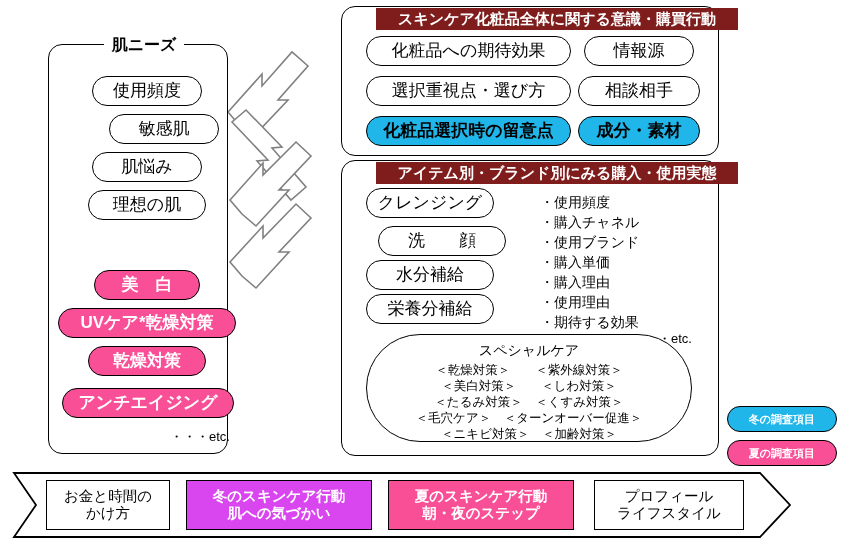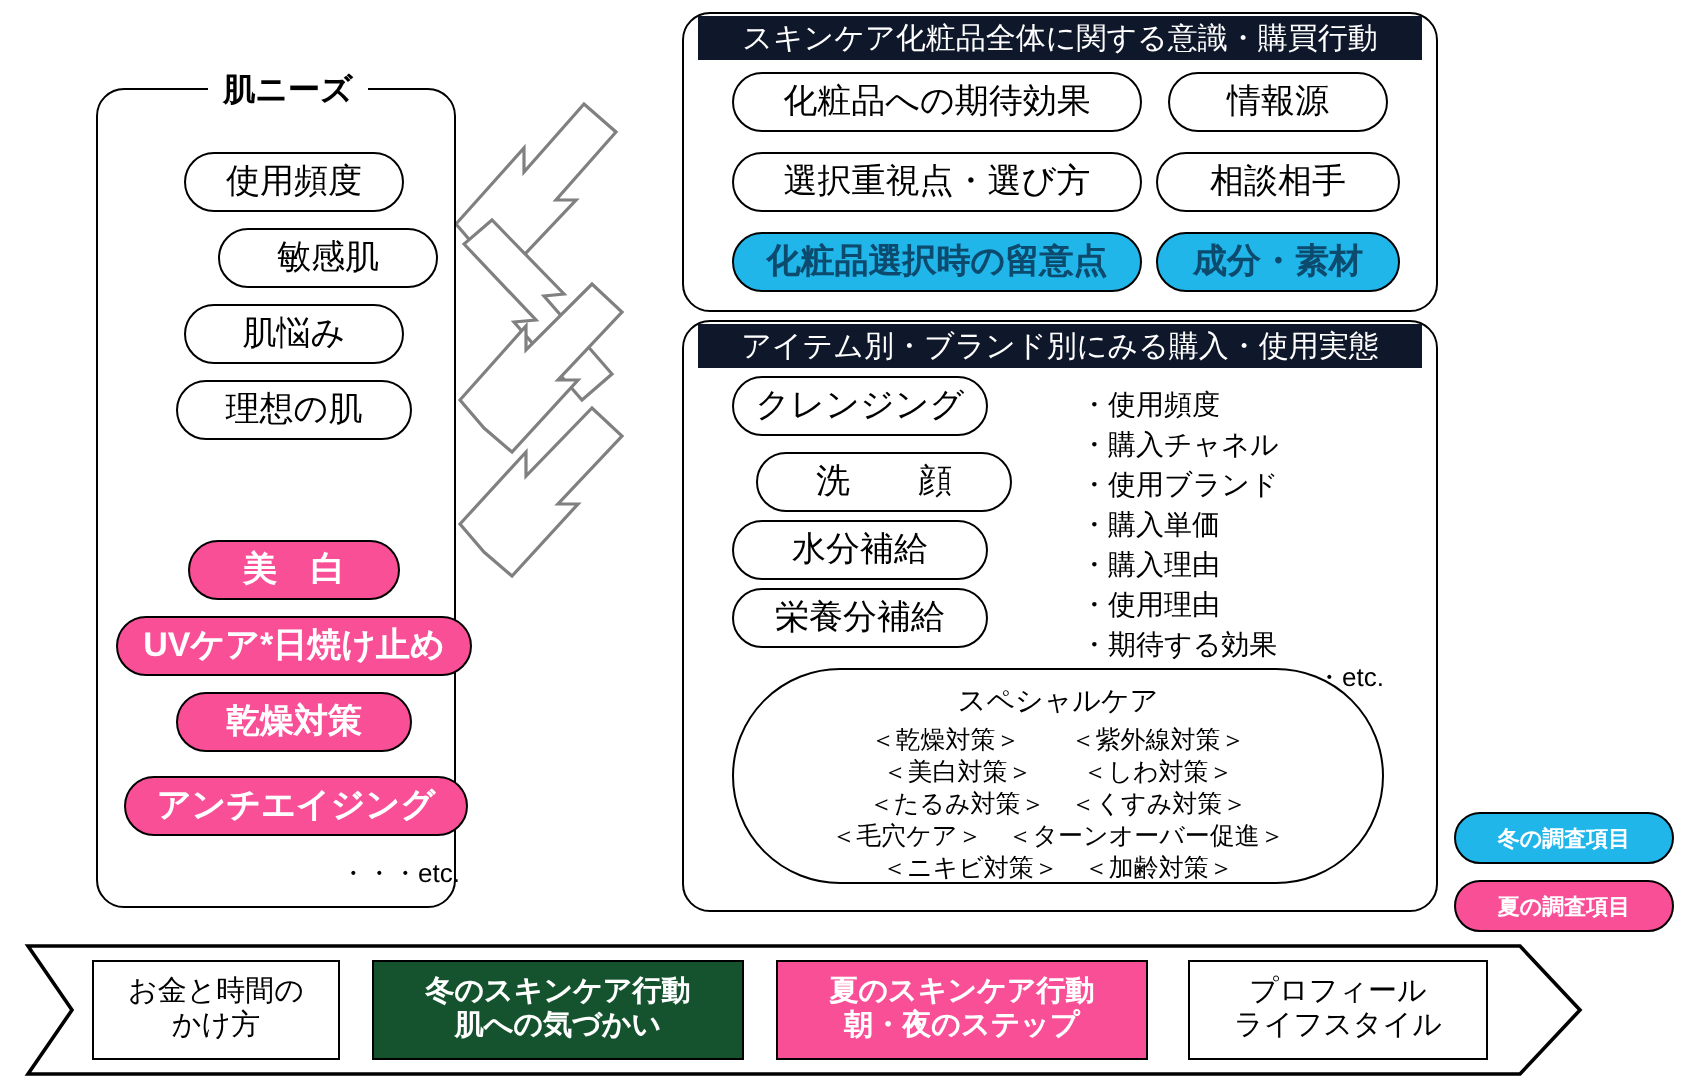--- a/index.html
+++ b/index.html
@@ -38,48 +38,49 @@
     border: 1.6px solid #000000;
     border-radius: 999px;
     color: #000000;
     font-size: 17px;
     line-height: 1.15;
     white-space: nowrap;
   }
   .node.cyan {
     background: #21b6ea;
     border-color: #000000;
-    color: #0c4a6e;
+    color: #000000;
     font-weight: bold;
   }
   .node.pink {
     background: #f94f96;
     border-color: #000000;
     color: #ffffff;
     font-weight: bold;
   }
   .group-box {
     position: absolute;
     box-sizing: border-box;
     border: 1.8px solid #000000;
     border-radius: 14px;
     background: #ffffff;
   }
   .group-title {
     position: absolute;
     box-sizing: border-box;
-    background: #0f172a;
-    color: #ffffff;
-    font-weight: normal;
+    background: #7f1d1d;
+    color: #ffffff;
+    font-weight: bold;
     font-size: 15px;
     display: flex;
     align-items: center;
     justify-content: center;
     padding: 0 10px;
     white-space: nowrap;
+    margin-left: 27px;
   }
   .title-plain {
     position: absolute;
     box-sizing: border-box;
     background: #ffffff;
     color: #000000;
     font-weight: bold;
     font-size: 16px;
     display: flex;
     align-items: center;
@@ -147,21 +148,21 @@
     justify-content: center;
     text-align: center;
     border: 1.5px solid #000000;
     background: #ffffff;
     font-size: 14.5px;
     line-height: 1.2;
     color: #000000;
     white-space: pre-line;
   }
   .bottom-cell.cyan {
-    background: #14532d;
+    background: #d946ef;
     color: #ffffff;
     font-weight: bold;
   }
   .bottom-cell.pink {
     background: #f94f96;
     color: #ffffff;
     font-weight: bold;
   }
 </style>
 </head>
@@ -194,21 +195,21 @@
   </svg>
 
   <div class="group-box" style="left:48px; top:44px; width:180px; height:410px;"></div>
   <div class="title-plain" style="left:104px; top:34px; width:80px; height:22px;">肌ニーズ</div>
 
   <div class="node" style="left:92px; top:76px; width:110px; height:30px;">使用頻度</div>
   <div class="node" style="left:109px; top:114px; width:110px; height:30px;">敏感肌</div>
   <div class="node" style="left:92px; top:152px; width:110px; height:30px;">肌悩み</div>
   <div class="node" style="left:88px; top:190px; width:118px; height:30px;">理想の肌</div>
   <div class="node pink" style="left:94px; top:270px; width:106px; height:30px;">美　白</div>
-  <div class="node pink" style="left:58px; top:308px; width:178px; height:30px;">UVケア*日焼け止め</div>
+  <div class="node pink" style="left:58px; top:308px; width:178px; height:30px;">UVケア*乾燥対策</div>
   <div class="node pink" style="left:88px; top:346px; width:118px; height:30px;">乾燥対策</div>
   <div class="node pink" style="left:62px; top:388px; width:172px; height:30px;">アンチエイジング</div>
   <div class="etc-text" style="left:170px; top:428px;">・・・etc.</div>
 
   <div class="group-box" style="left:341px; top:6px; width:378px; height:150px;"></div>
   <div class="group-title" style="left:349px; top:8px; width:362px; height:22px;">スキンケア化粧品全体に関する意識・購買行動</div>
 
   <div class="node" style="left:366px; top:36px; width:205px; height:30px;">化粧品への期待効果</div>
   <div class="node" style="left:584px; top:36px; width:110px; height:30px;">情報源</div>
   <div class="node" style="left:366px; top:76px; width:205px; height:30px;">選択重視点・選び方</div>

